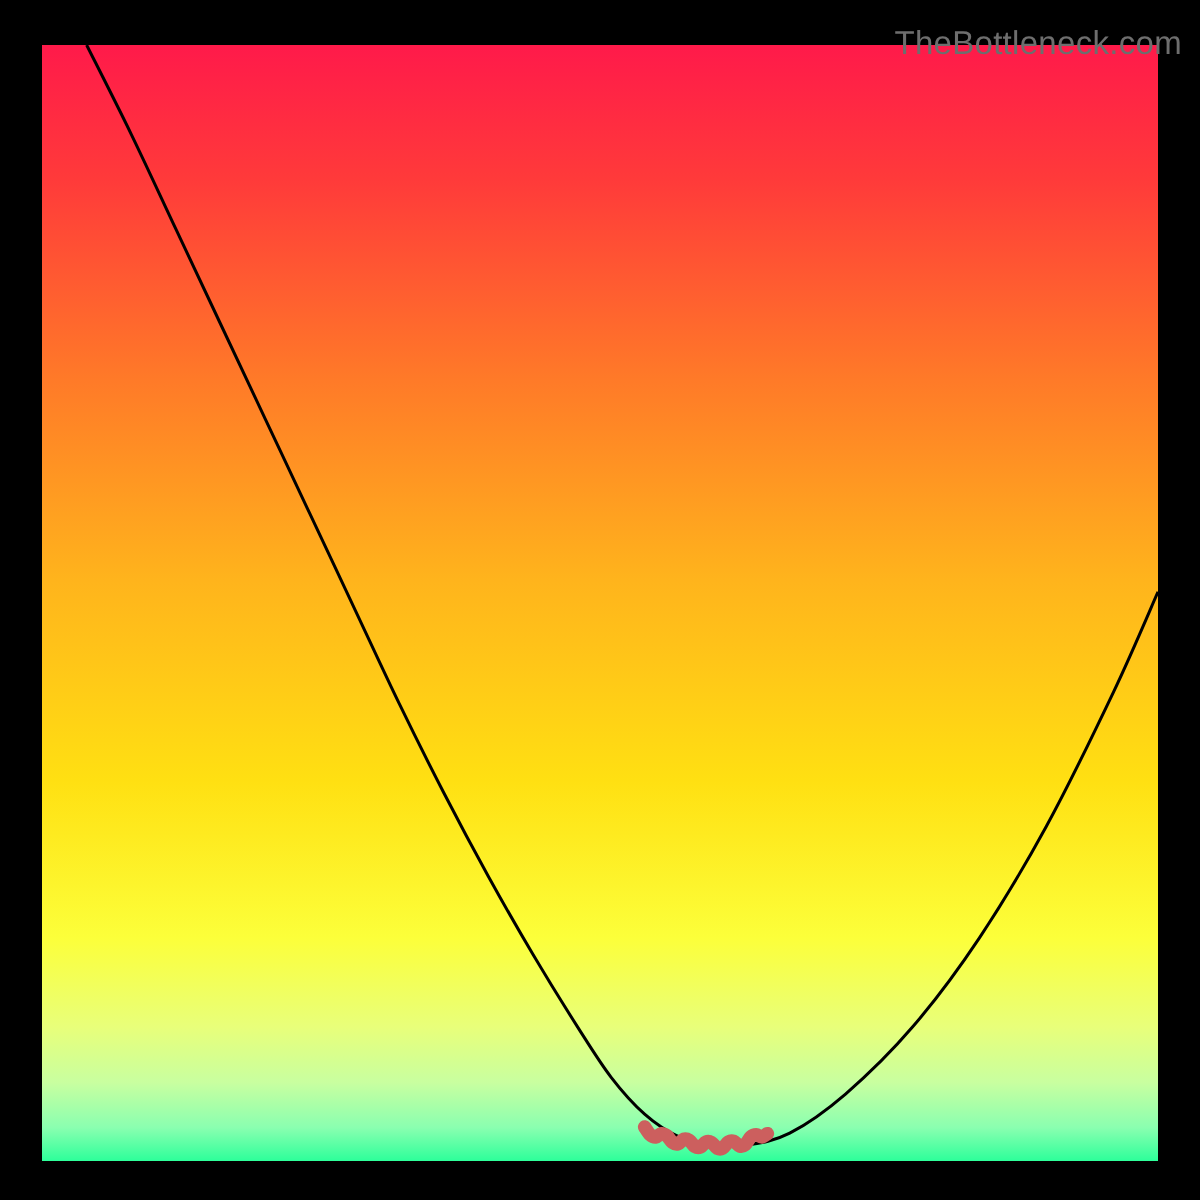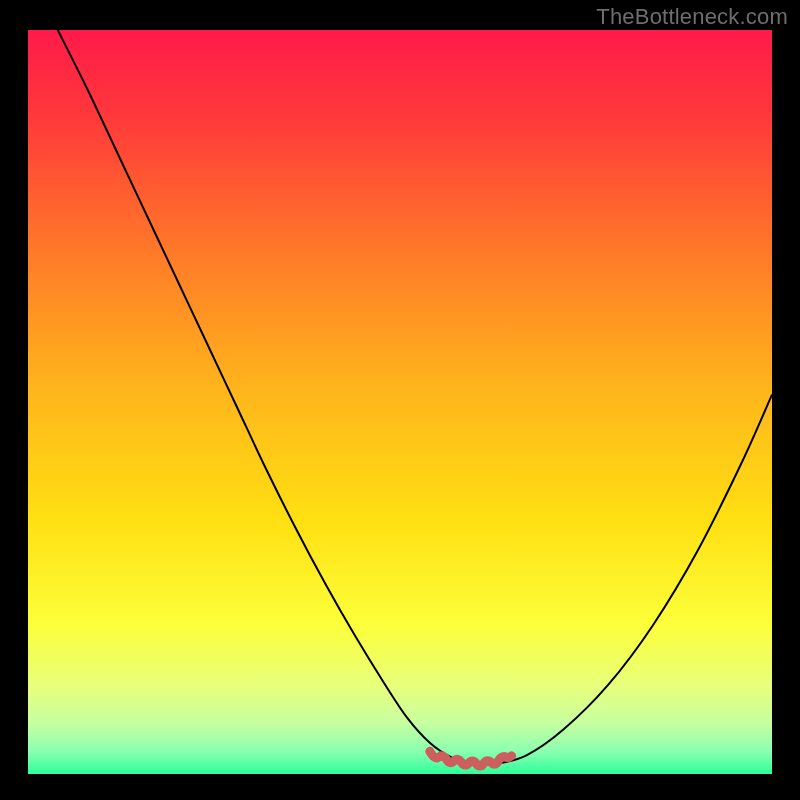--- a/index.html
+++ b/index.html
@@ -11,21 +11,21 @@
     overflow: hidden;
   }
   .frame {
     position: relative;
     width: 800px;
     height: 800px;
     background: #000;
   }
   .watermark {
     position: absolute;
-    top: 4px;
+    top: 16px;
     right: 12px;
     color: #6e6e6e;
     font-family: Arial, Helvetica, sans-serif;
     font-size: 22px;
     font-weight: 400;
     letter-spacing: 0.2px;
     z-index: 10;
   }
   .plot-wrap {
     position: absolute;

